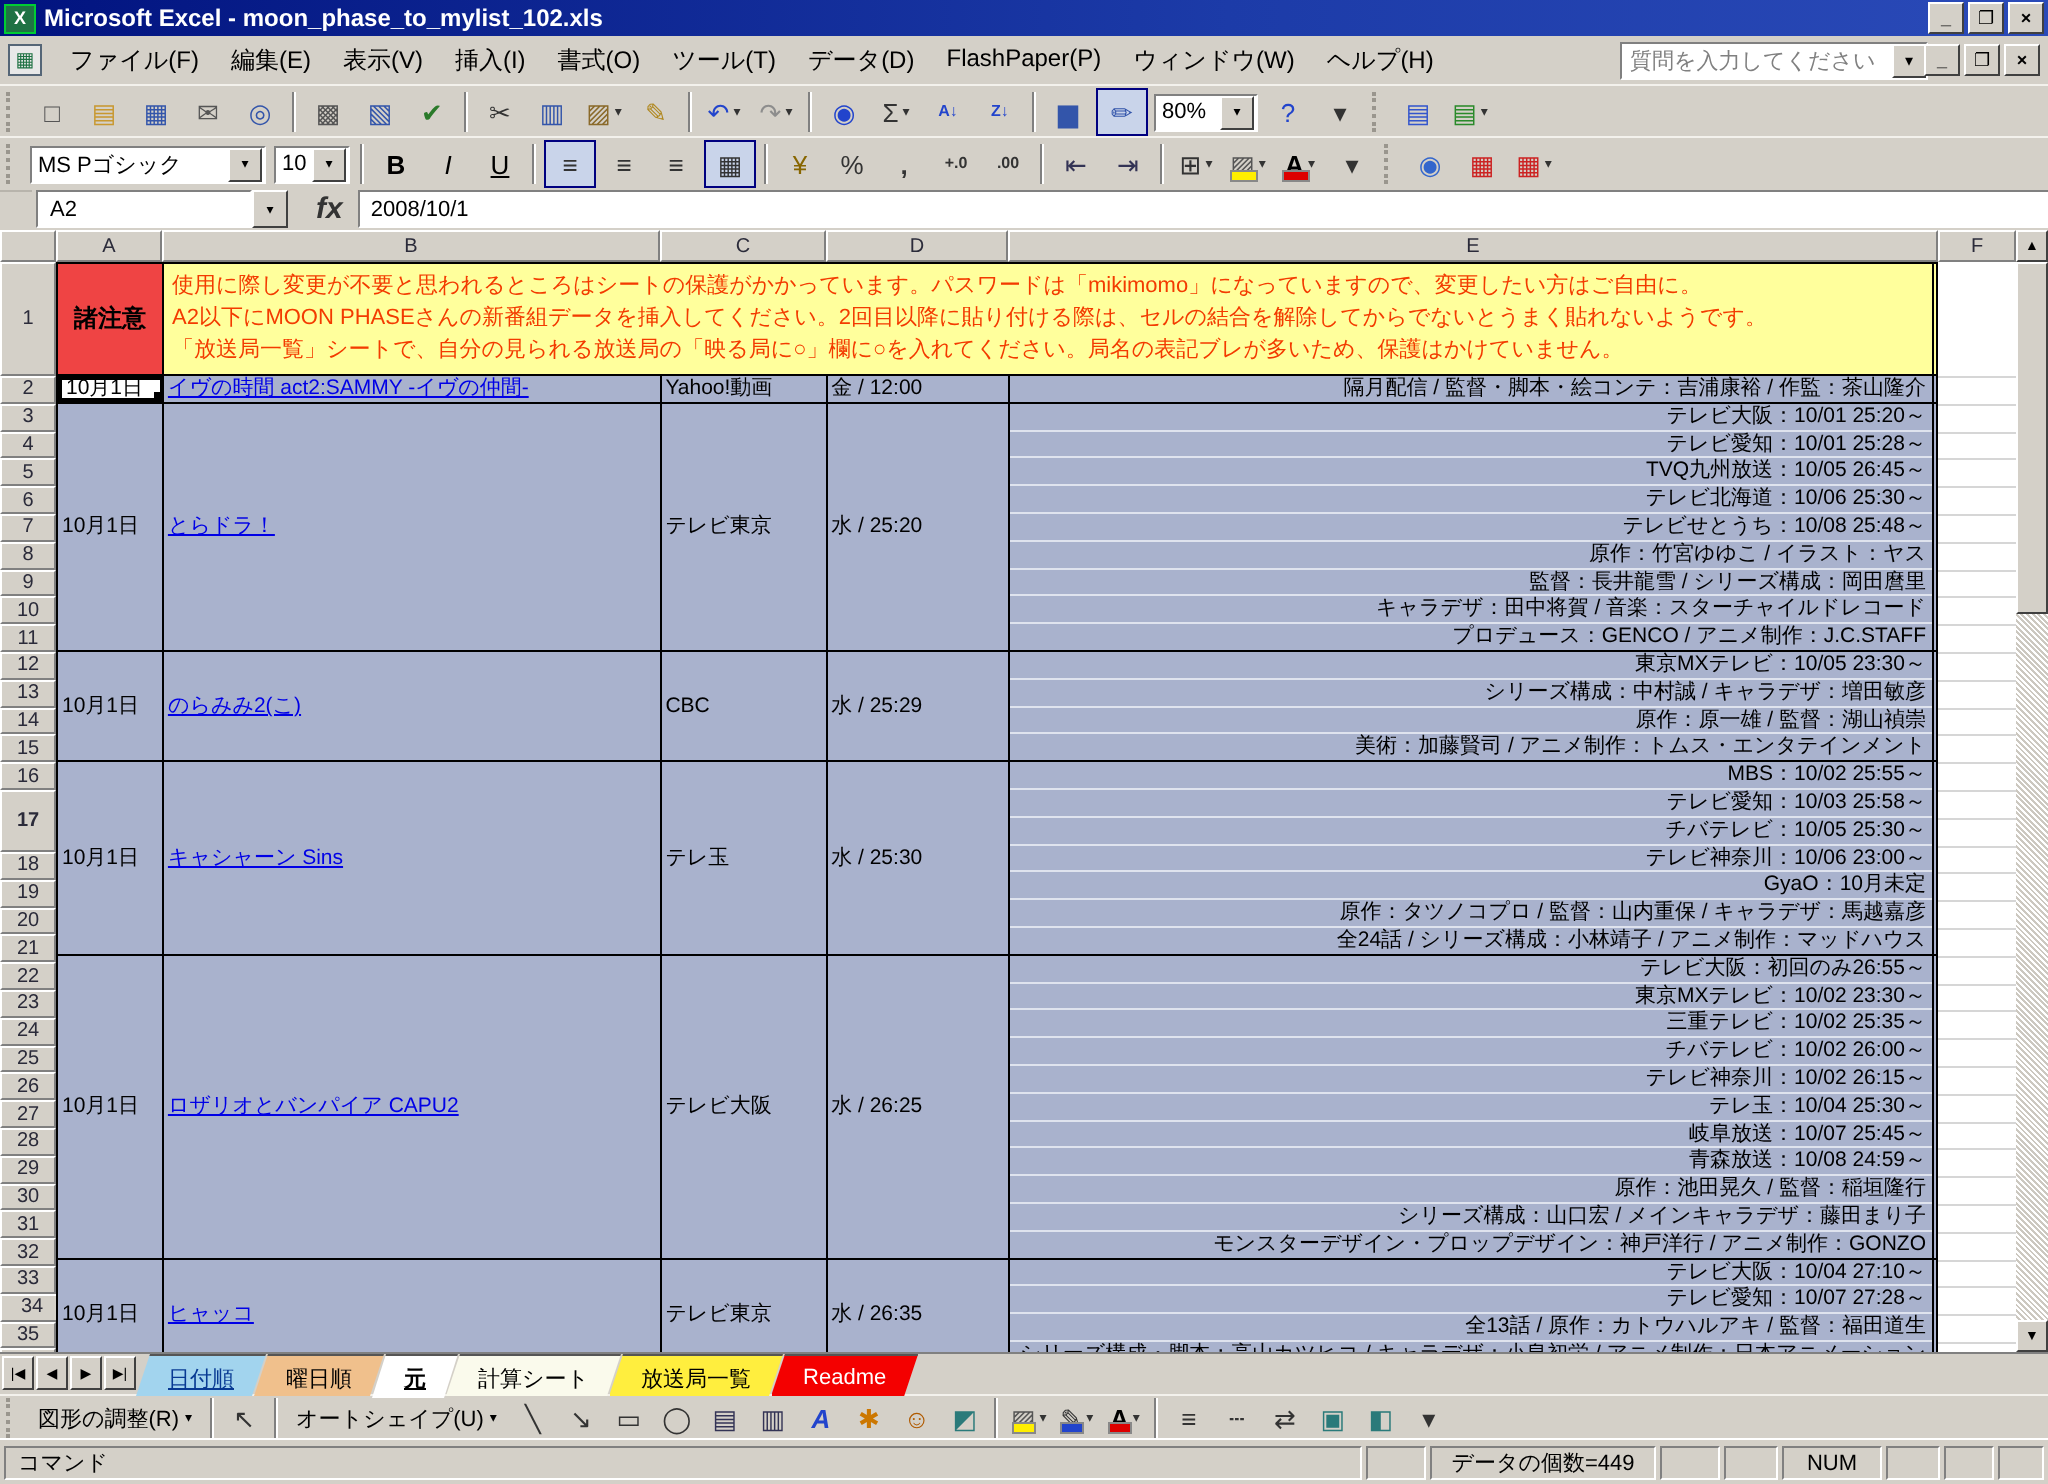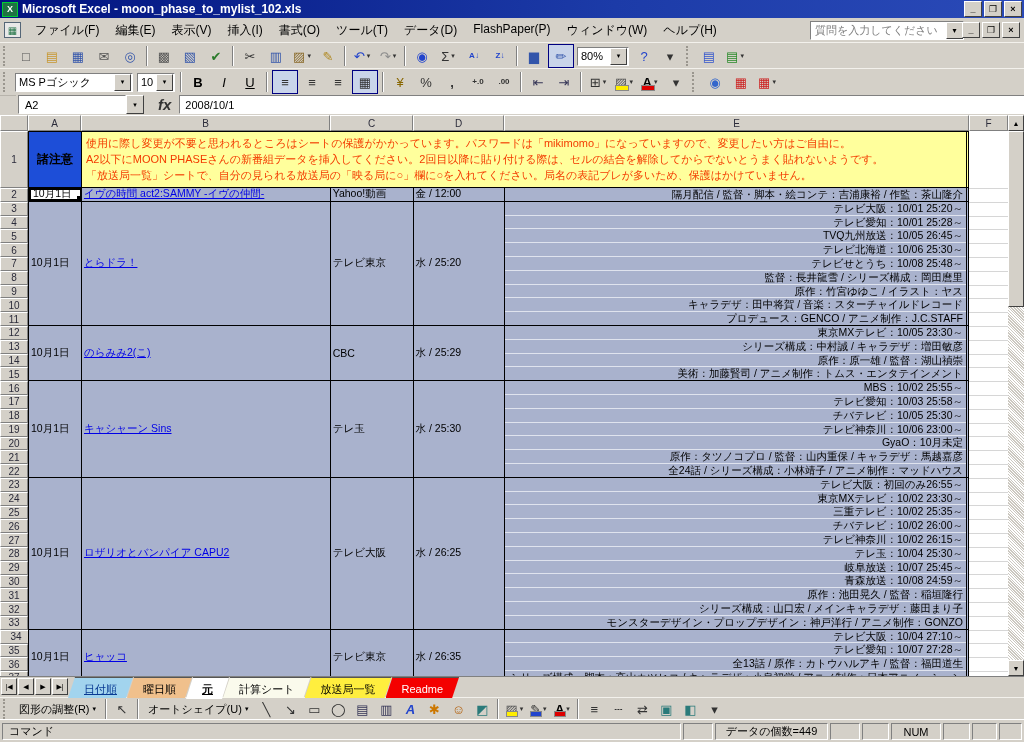--- a/index.html
+++ b/index.html
@@ -379,21 +379,21 @@
         <div class="hcell" style="height: 13.8px; width: 28px;">7</div>
         <div class="hcell" style="height: 13.8px; width: 28px;">8</div>
         <div class="hcell" style="height: 13.8px; width: 28px;">9</div>
         <div class="hcell" style="height: 13.8px; width: 28px;">10</div>
         <div class="hcell" style="height: 13.8px; width: 28px;">11</div>
         <div class="hcell" style="height: 13.8px; width: 28px;">12</div>
         <div class="hcell" style="height: 13.8px; width: 28px;">13</div>
         <div class="hcell" style="height: 13.8px; width: 28px;">14</div>
         <div class="hcell" style="height: 13.8px; width: 28px;">15</div>
         <div class="hcell" style="height: 13.8px; width: 28px;">16</div>
-        <div class="hcell" style="height: 14px; width: 28px;">17</div>
+        <div class="hcell" style="height: 31px; width: 28px; font-weight: bold;">17</div>
         <div class="hcell" style="height: 13.8px; width: 28px;">18</div>
         <div class="hcell" style="height: 13.8px; width: 28px;">19</div>
         <div class="hcell" style="height: 13.8px; width: 28px;">20</div>
         <div class="hcell" style="height: 13.8px; width: 28px;">21</div>
         <div class="hcell" style="height: 13.8px; width: 28px;">22</div>
         <div class="hcell" style="height: 13.8px; width: 28px;">23</div>
         <div class="hcell" style="height: 13.8px; width: 28px;">24</div>
         <div class="hcell" style="height: 13.8px; width: 28px;">25</div>
         <div class="hcell" style="height: 13.8px; width: 28px;">26</div>
         <div class="hcell" style="height: 13.8px; width: 28px;">27</div>
@@ -403,21 +403,21 @@
         <div class="hcell" style="height: 13.8px; width: 28px;">31</div>
         <div class="hcell" style="height: 13.8px; width: 28px;">32</div>
         <div class="hcell" style="height: 13.8px; width: 28px;">33</div>
         <div class="hcell" style="height: 13.8px; width: 32px;">34</div>
         <div class="hcell" style="height: 13.8px; width: 28px;">35</div>
         <div class="hcell" style="height: 13.8px; width: 28px;">36</div>
         <div class="hcell" style="height: 13.8px; width: 28px;">37</div>
       </div>
     <div id="cells">
         <div id="noticerow">
-          <div id="noticeA" style="background: #1d4ed8; color: rgb(0, 0, 0);">諸注意</div>
+          <div id="noticeA" style="background: #ef4444; color: rgb(0, 0, 0);">諸注意</div>
           <div id="noticeB" style="background: rgb(255, 255, 156); color: rgb(243, 59, 0);">
             <div>使用に際し変更が不要と思われるところはシートの保護がかかっています。パスワードは「mikimomo」になっていますので、変更したい方はご自由に。</div>
             <div>A2以下にMOON PHASEさんの新番組データを挿入してください。2回目以降に貼り付ける際は、セルの結合を解除してからでないとうまく貼れないようです。</div>
             <div>「放送局一覧」シートで、自分の見られる放送局の「映る局に○」欄に○を入れてください。局名の表記ブレが多いため、保護はかけていません。</div>
           </div>
         </div>
         <div class="block" style="height: 13.8px; background: rgb(169, 178, 205);">
           <div class="bcell selcell" style="width: 53px;">
             <span class="selhandle"></span>
             <span>10月1日</span>
@@ -447,22 +447,22 @@
           </div>
           <div class="bcell" style="width: 91px;">
             <span>水 / 25:20</span>
           </div>
           <div class="ecell" style="width: 465px;">
             <div class="erow">テレビ大阪：10/01 25:20～</div>
             <div class="erow">テレビ愛知：10/01 25:28～</div>
             <div class="erow">TVQ九州放送：10/05 26:45～</div>
             <div class="erow">テレビ北海道：10/06 25:30～</div>
             <div class="erow">テレビせとうち：10/08 25:48～</div>
+            <div class="erow">原作：竹宮ゆゆこ / イラスト：ヤス</div>
             <div class="erow">監督：長井龍雪 / シリーズ構成：岡田麿里</div>
-            <div class="erow">原作：竹宮ゆゆこ / イラスト：ヤス</div>
             <div class="erow">キャラデザ：田中将賀 / 音楽：スターチャイルドレコード</div>
             <div class="erow">プロデュース：GENCO / アニメ制作：J.C.STAFF</div>
           </div>
         </div>
         <div class="block" style="height: 55.2px; background: rgb(169, 178, 205);">
           <div class="bcell" style="width: 53px;">
             <span>10月1日</span>
           </div>
           <div class="bcell" style="width: 249px;">
             <span class="blink">のらみみ2(こ)</span>

